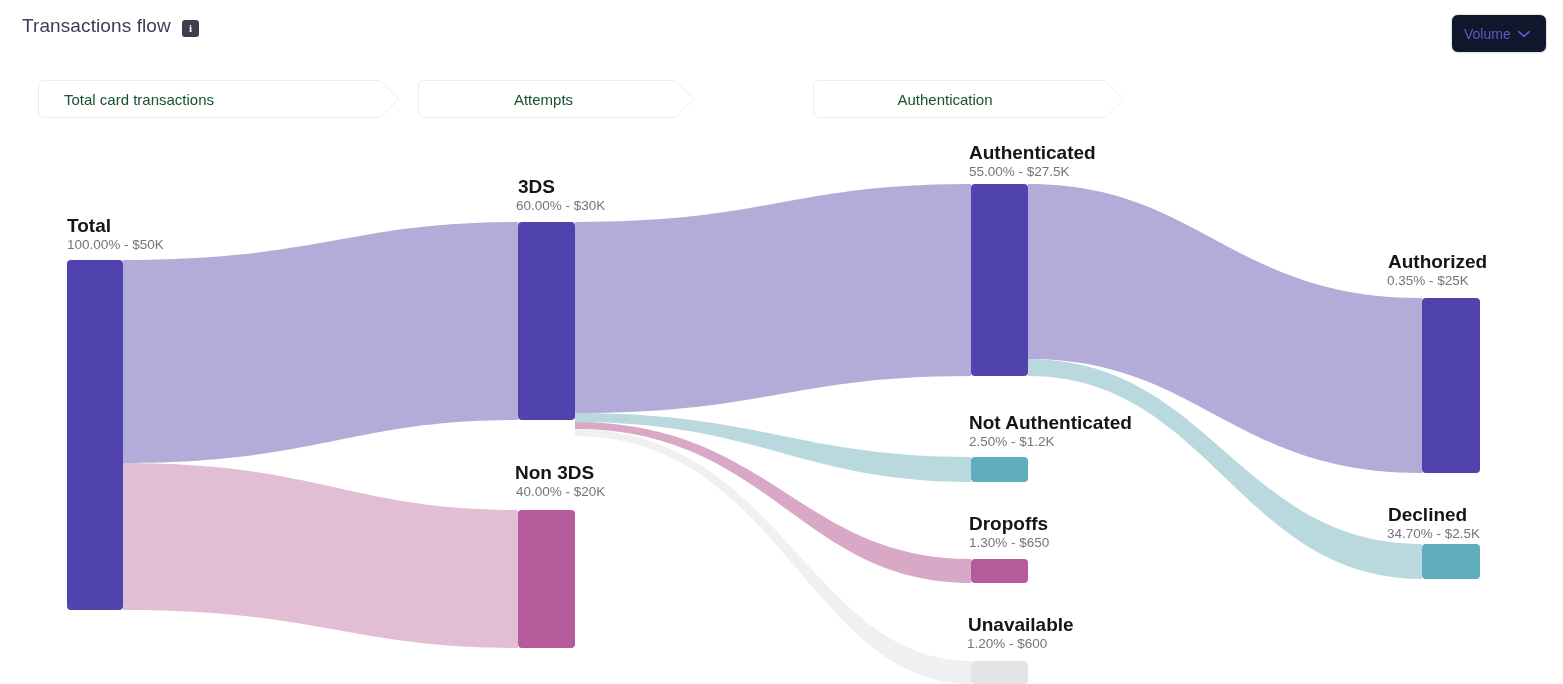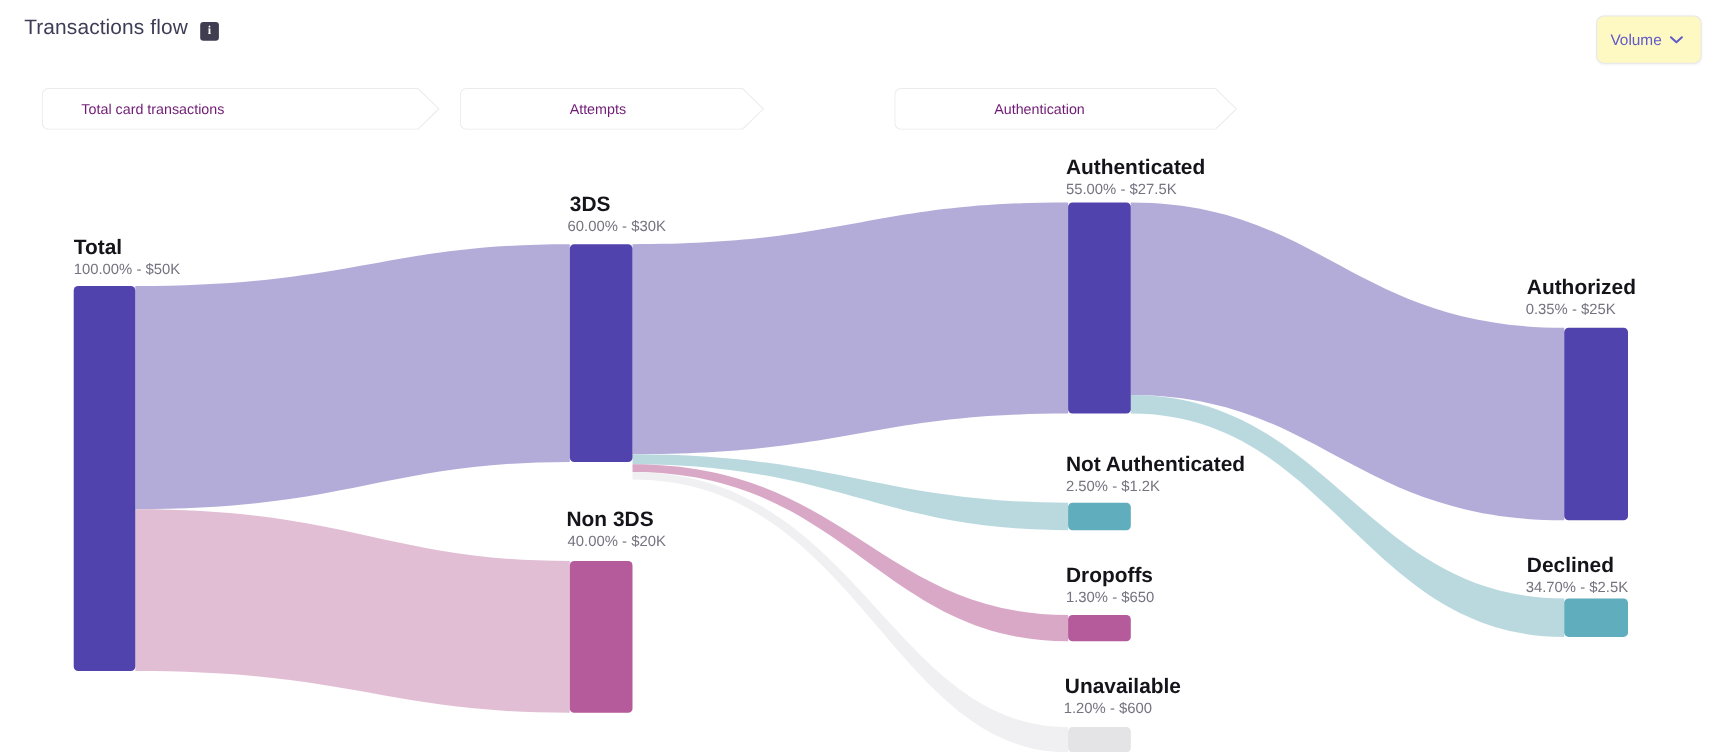--- a/index.html
+++ b/index.html
@@ -28,42 +28,42 @@
   .info-badge {
     position: absolute; left: 182px; top: 20px;
     width: 17px; height: 17px; border-radius: 3px;
     background: #3f3d4f;
     color: #fff; font-size: 11px; font-weight: 700;
     line-height: 17px; text-align: center;
     font-family: "Liberation Serif", serif;
   }
   .volume-btn {
     position: absolute; right: 16px; top: 14px;
-    height: 44px; min-width: 96px;
+    height: 39px; min-width: 96px;
     padding: 0 12px;
-    background: #fef9c3;
+    background: #0f172a;
     border: 1px solid #e6e6ec;
     border-radius: 7px;
     box-shadow: 0 1px 2px rgba(20,20,40,.05);
     display: flex; align-items: center; gap: 7px;
     cursor: pointer;
   }
   .volume-btn .vlabel {
     font-size: 14px; color: #6059c9; font-weight: 400;
     line-height: 1;
   }
   .volume-btn .chev { display: block; line-height: 0; }
   
   .stages { position: absolute; left: 0; top: 80px; width: 1563px; height: 38px; }
   .stage {
     position: absolute; top: 0; height: 38px;
     display: flex; align-items: center; justify-content: center;
   }
   .stage .slabel {
-    font-size: 13px; color: #701a75; position: relative; z-index: 2;
+    font-size: 15px; color: #14532d; position: relative; z-index: 2;
     white-space: nowrap;
   }
   .stage svg { position: absolute; left: 0; top: 0; }
   
   .sankey { position: absolute; left: 0; top: 118px; width: 1563px; height: 566px; }
   .sankey svg { display: block; }
   .nlabel {
     position: absolute;
     font-size: 19px; font-weight: 700; color: #15141a;
     white-space: nowrap; line-height: 1;

